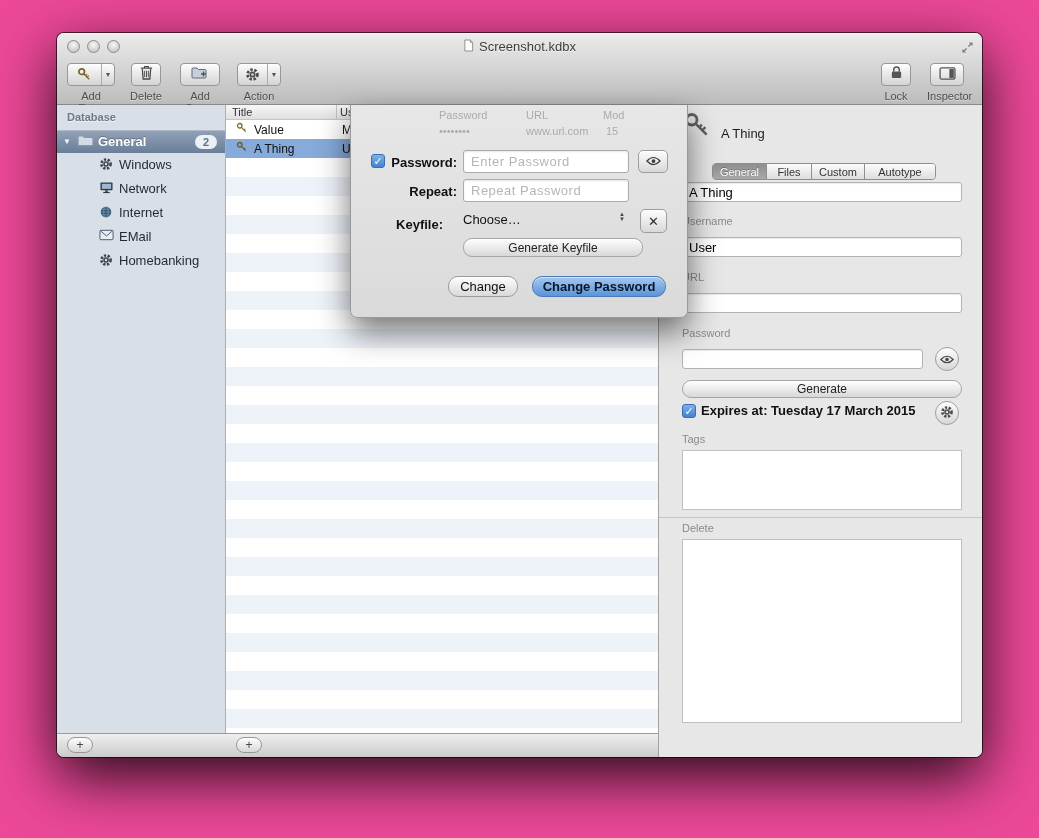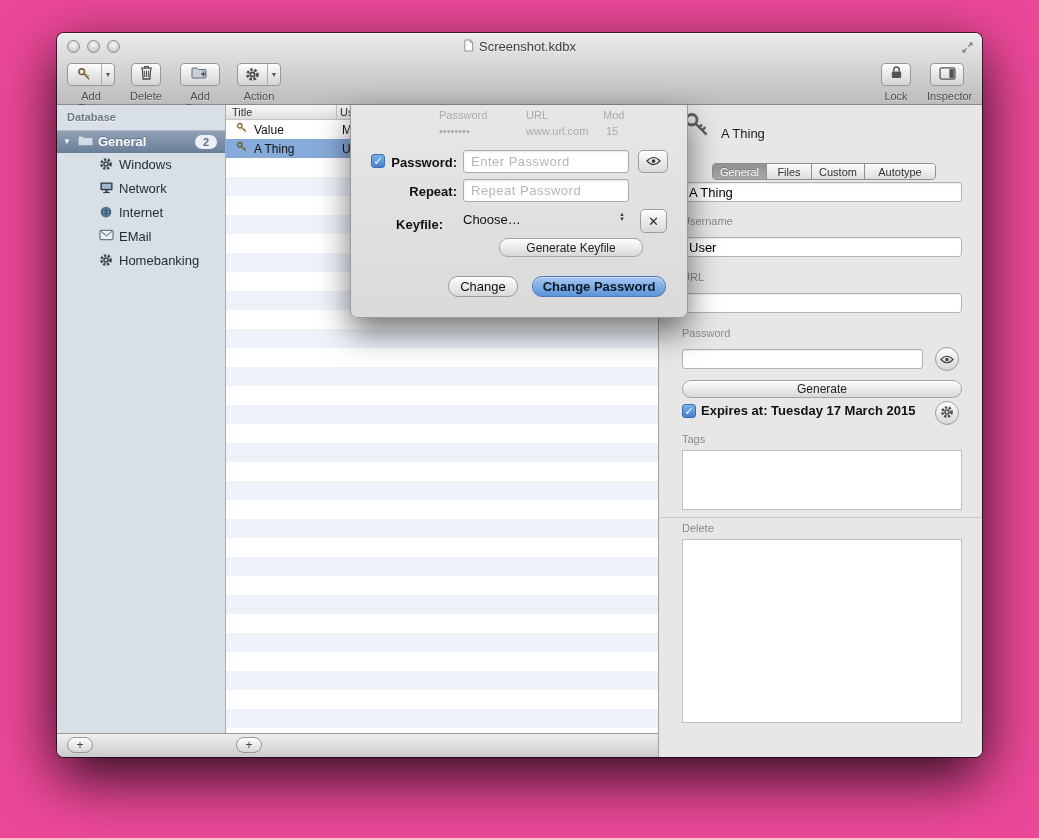--- a/index.html
+++ b/index.html
@@ -472,20 +472,20 @@
         <span>Choose…</span>
         <span class="stepper">
             <span>▲</span>
             <span>▼</span>
           </span>
       </div>
       <div class="sq-btn" style="left:289px; top:104px; width:27px; height:24px;">
         <span style="font-size:13px; color:#2e2e2e;">✕</span>
       </div>
 
-      <div class="pill-btn" style="left:112px; top:133px; width:144px; height:19px;margin-left:36px;">Generate Keyfile</div>
+      <div class="pill-btn" style="left:112px; top:133px; width:180px; height:19px;">Generate Keyfile</div>
 
       <div class="btn" style="left:97px; top:171px; width:70px;">Change</div>
       <div class="btn default" style="left:181px; top:171px; width:134px;">Change Password</div>
     </div>
 
   </div>
 </div>
 
 </body></html>

